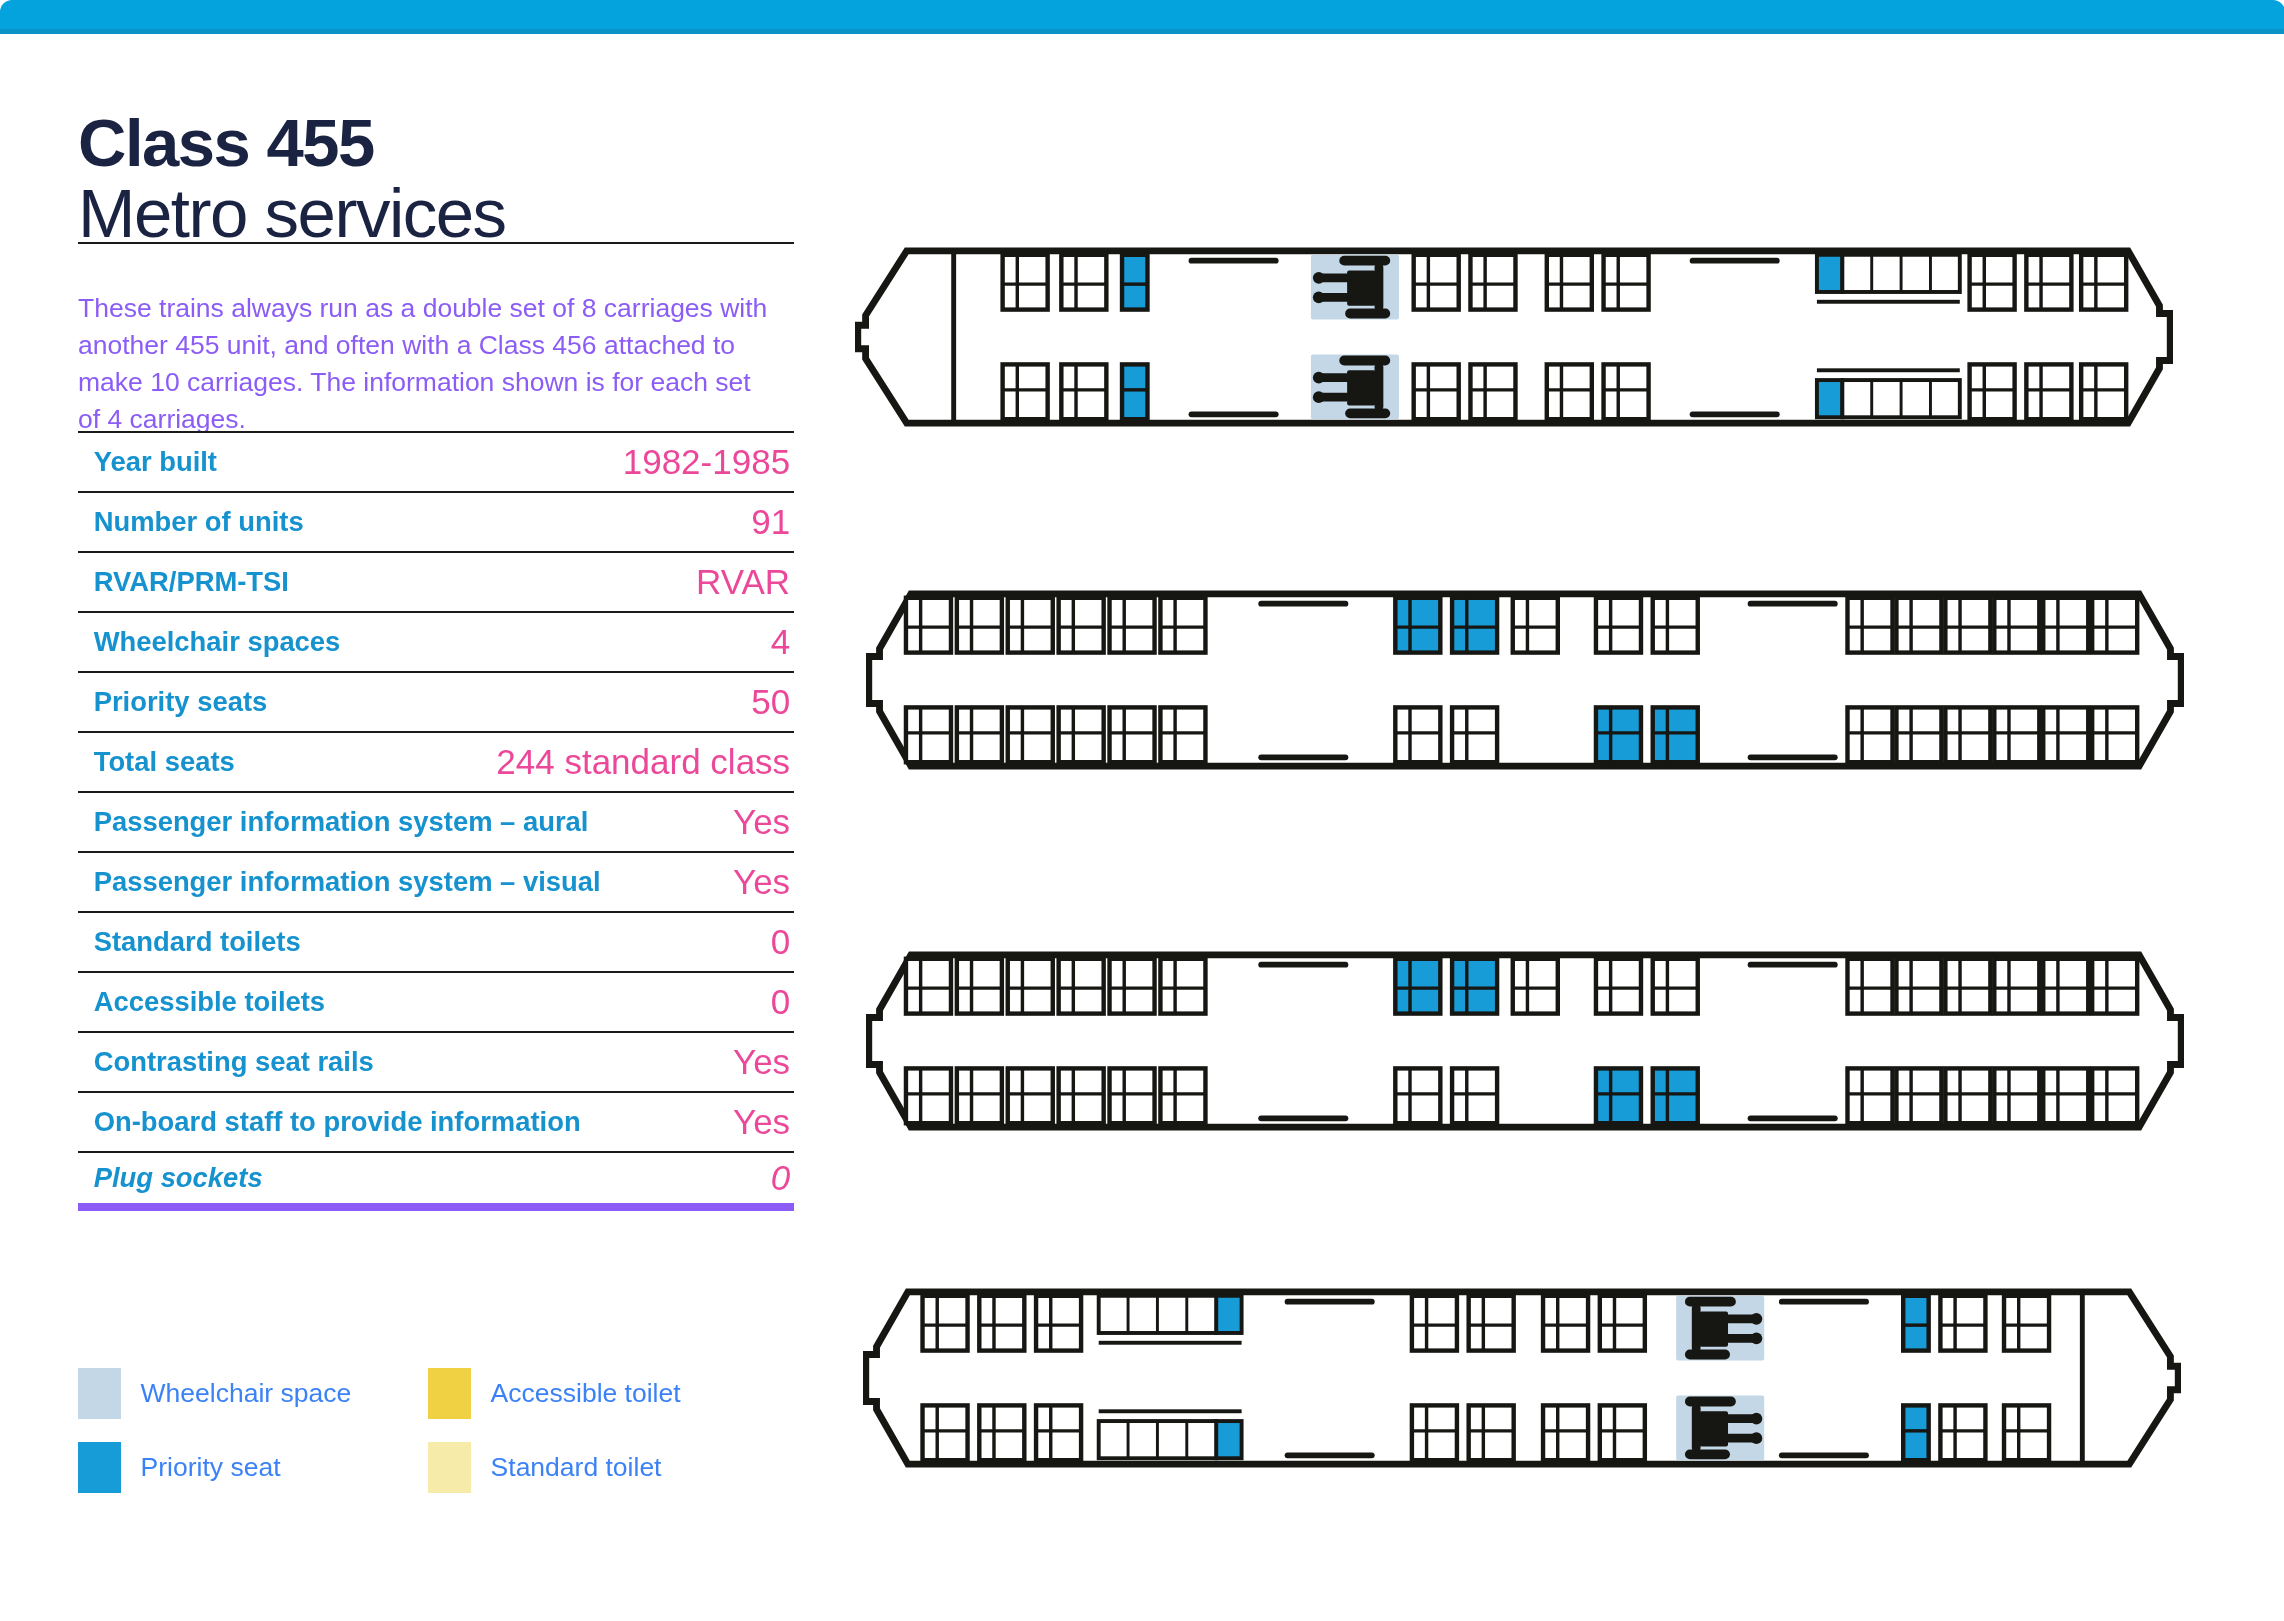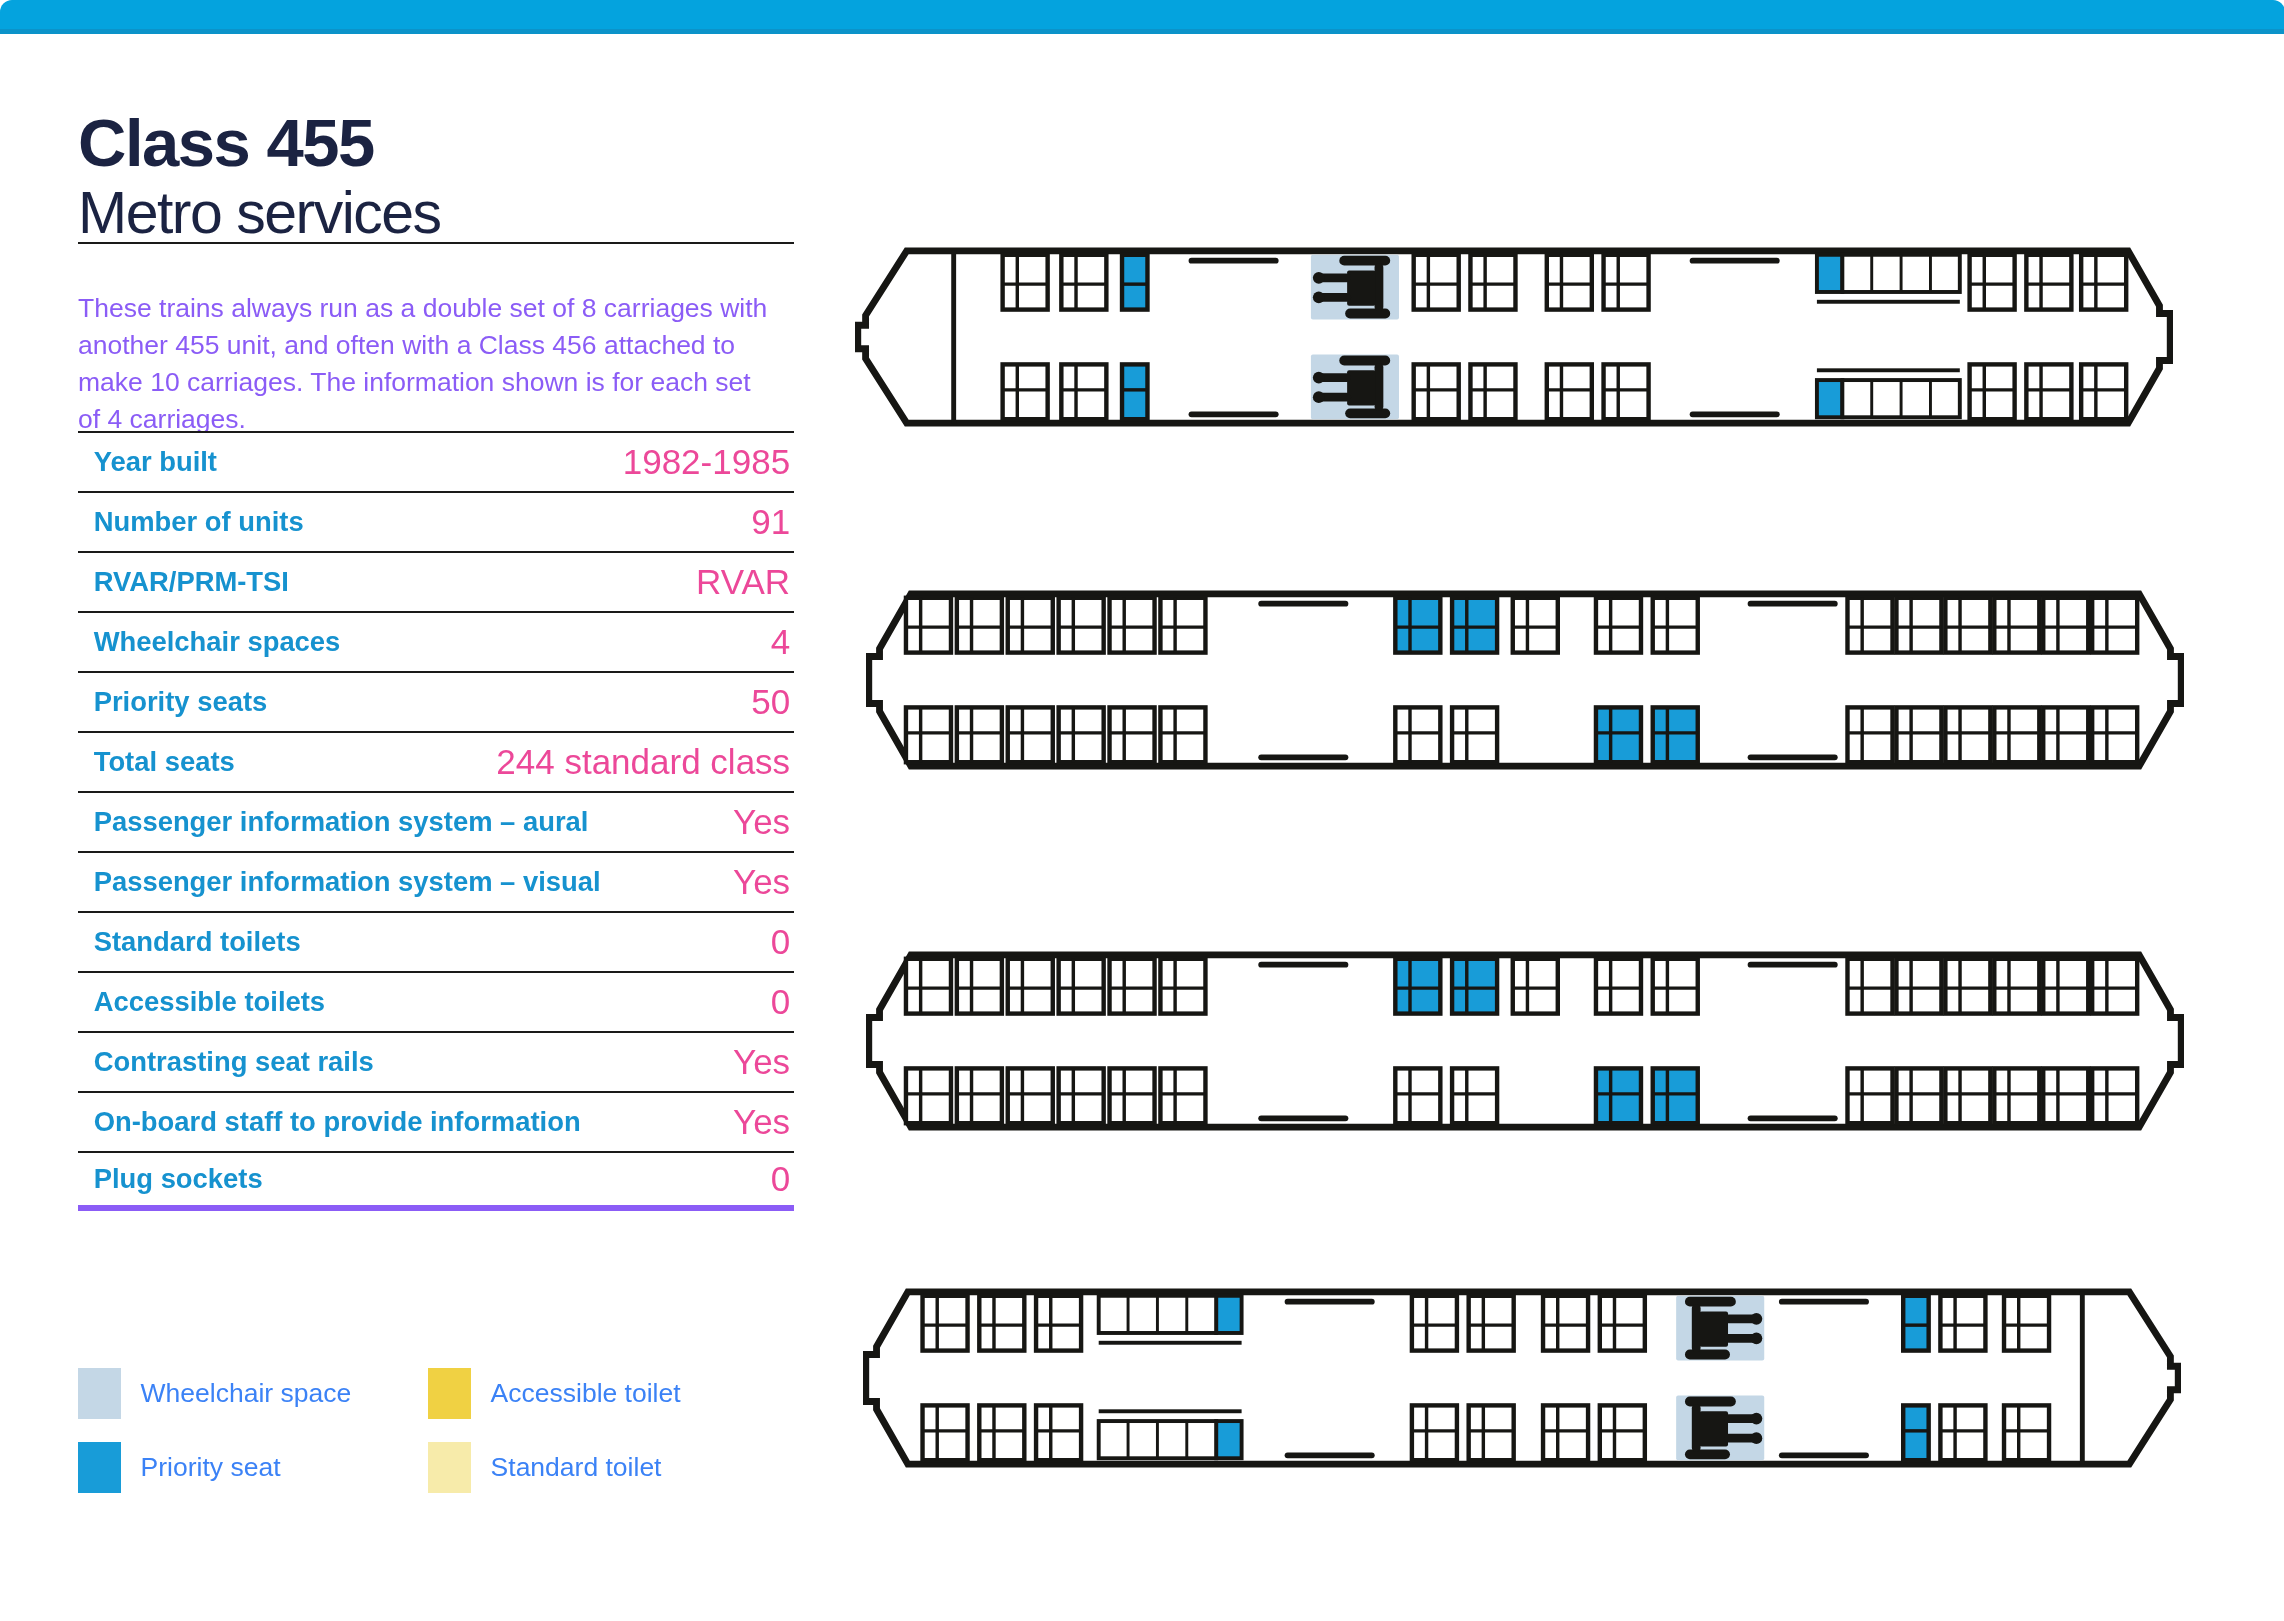--- a/index.html
+++ b/index.html
@@ -1,28 +1,28 @@
 <!DOCTYPE html>
 <html><head>
 <meta charset="utf-8">
 <style>
   html,body{margin:0;padding:0;background:#ffffff;}
   .page{position:relative;width:2285px;height:1621px;background:#ffffff;overflow:hidden;
         font-family:"Liberation Sans", sans-serif;border-radius:12px;}
   .topbar{position:absolute;left:0;top:0;width:2285px;height:29px;border-bottom:5.9px solid #0b93c9;}
   .title{position:absolute;left:78px;top:86px;color:#1b2342;letter-spacing:-1.5px;}
   .title .l1{display:block;font-size:67px;font-weight:700;line-height:71px;}
-  .title .l2{display:block;font-size:59px;font-weight:400;line-height:71px;}
+  .title .l2{display:block;font-size:69px;font-weight:400;line-height:71px;}
   .rule{position:absolute;left:78px;top:242px;width:716px;height:2px;background:#1a1a19;}
   .intro{position:absolute;left:78px;top:263px;width:745px;font-size:26.5px;line-height:37px;
          color:#8b5cf6;white-space:pre-line;}
   .spec-table{position:absolute;left:78px;top:431px;width:716px;}
   .spec-row{display:flex;align-items:center;justify-content:space-between;height:60px;
             border-top:2px solid #1a1a19;box-sizing:border-box;}
-  .spec-row:last-child{border-bottom:6px solid #8b5cf6;}
+  .spec-row:last-child{border-bottom:8px solid #8b5cf6;font-style:italic;}
   .spec-label{font-size:27.4px;font-weight:700;color:#1692cf;padding-left:15.7px;}
   .spec-value{font-size:35px;color:#ec4899;padding-right:3.9px;text-align:right;white-space:nowrap;}
   .legend{position:absolute;left:78px;top:1368px;width:706px;display:grid;
           grid-auto-flow:column;grid-template-rows:repeat(2,51px);grid-template-columns:350px auto;
           row-gap:22.5px;}
   .legend-item{display:flex;align-items:center;}
   .legend-swatch{width:43px;height:51px;flex:0 0 43px;}
   .legend-label{font-size:26.5px;color:#3b82f6;margin-left:19.6px;}
   .carriage{position:absolute;width:1318px;height:184px;}
   .carriage svg{display:block;}

